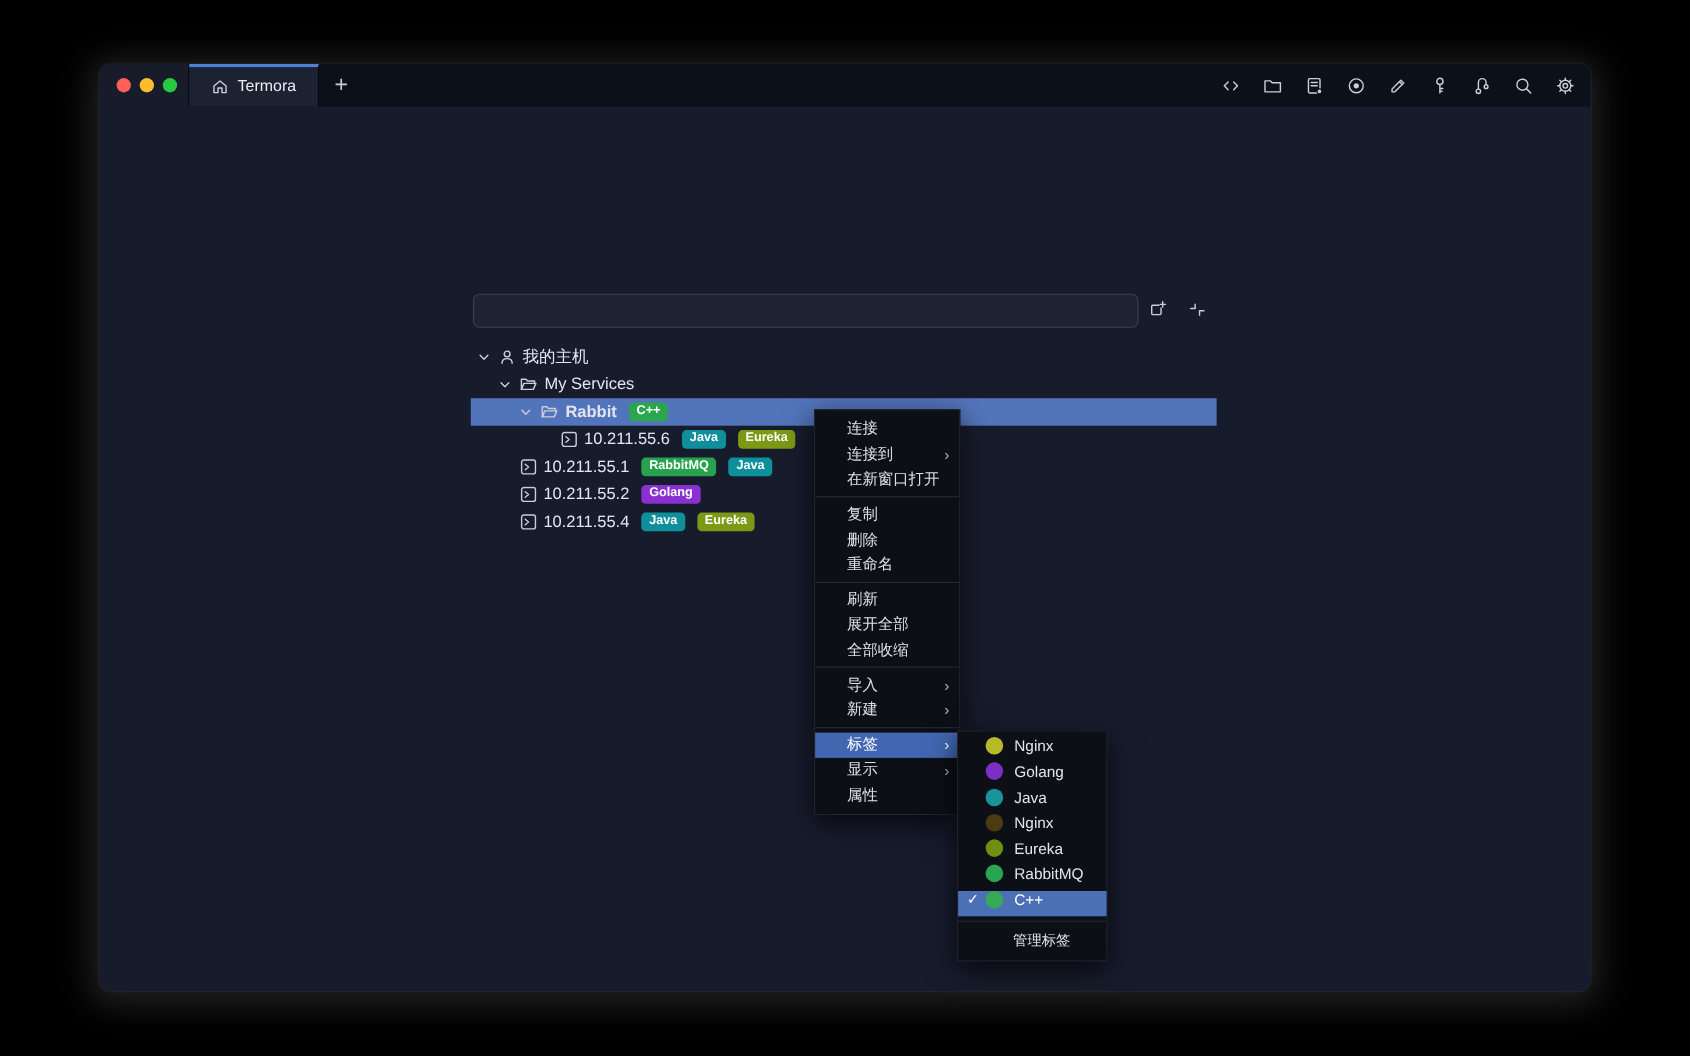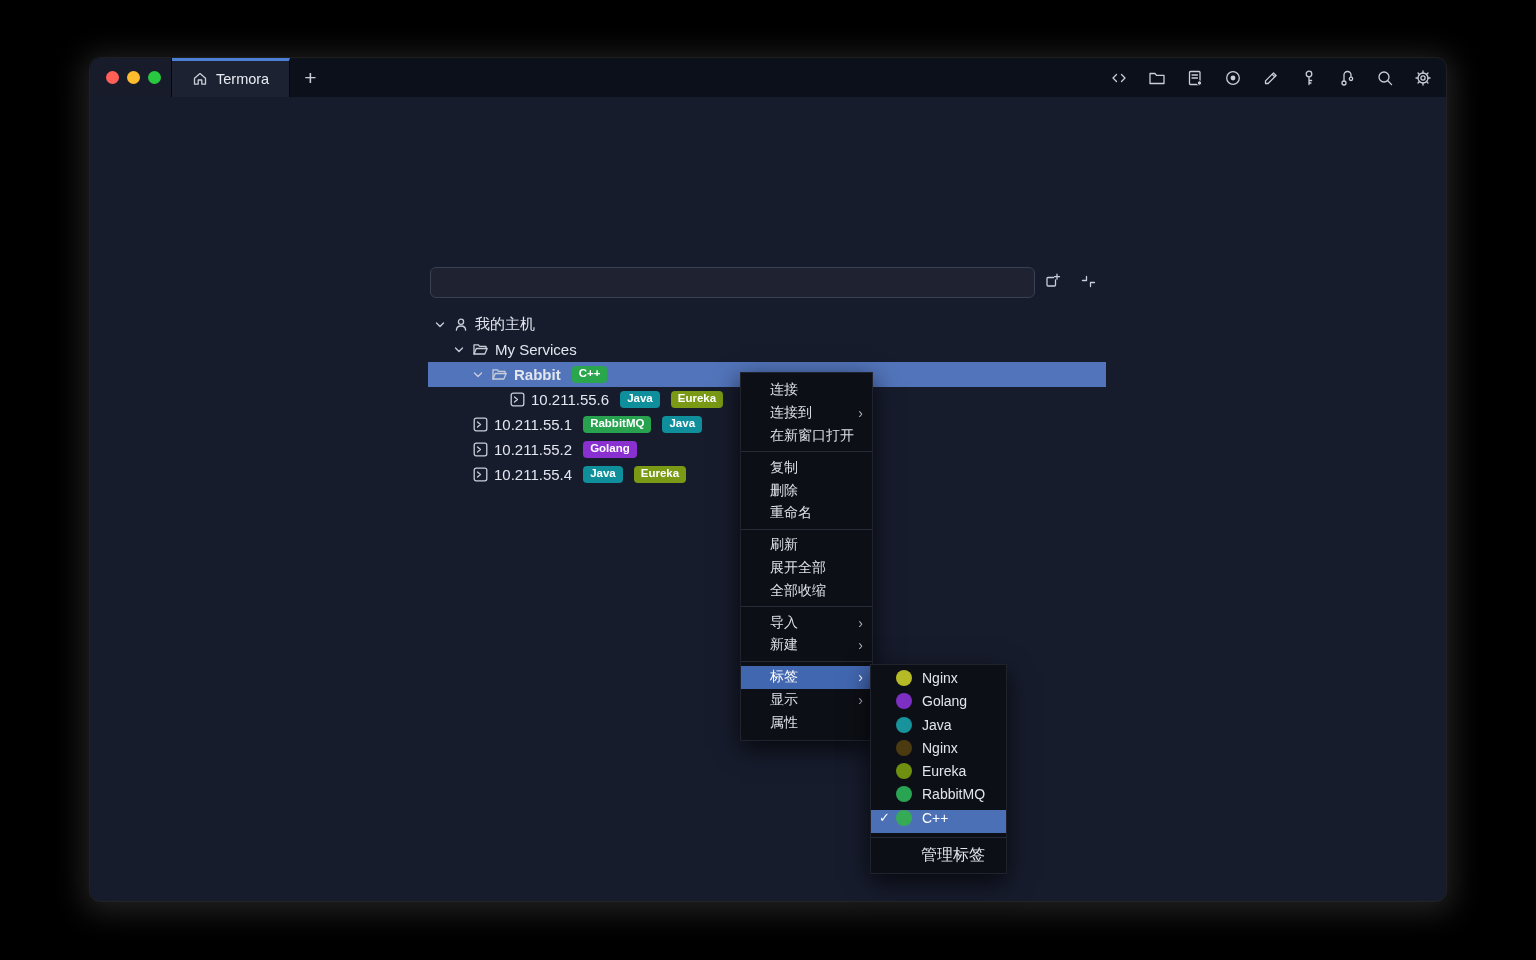--- a/index.html
+++ b/index.html
@@ -55,21 +55,21 @@
   .marrow { margin-left:auto; color:#aab0bd; font-size:14px; line-height:1; }
   .mitem.hl .marrow { color:#fff; }
   .msep { height:1px; background:#262a36; margin:4px 0; }
 
   .submenu { left:870px; top:664px; width:137px; padding:5px 0; }
   .sitem { height:23.3px; display:flex; align-items:flex-start; padding:0 8px; font-size:14px; color:#e2e5ee; }
   .sitem.hl { background:#4c70b6; color:#fff; }
   .scheck { width:17px; flex:0 0 auto; font-size:13px; color:#fff; }
   .sdot { width:16px; height:16px; border-radius:50%; margin-right:10px; flex:0 0 auto; }
   .manage-item { height:26px; display:flex; align-items:center; padding-left:50px;
-                 color:#e2e5ee; font-size:16px; }
+                 color:#e2e5ee; font-size:13px; }
 </style>
 </head>
 <body>
 
 <div class="stage">
   <div class="window">
 
     <div class="titlebar">
       <div class="traffic-zone">
         <span class="tl" style="background-color: rgb(255, 95, 87);"></span>

